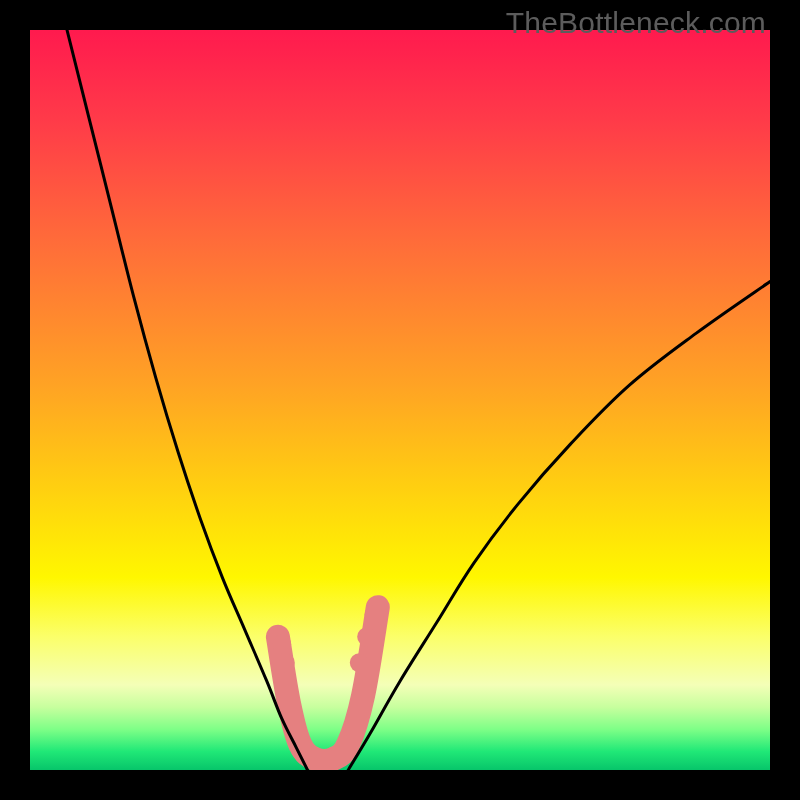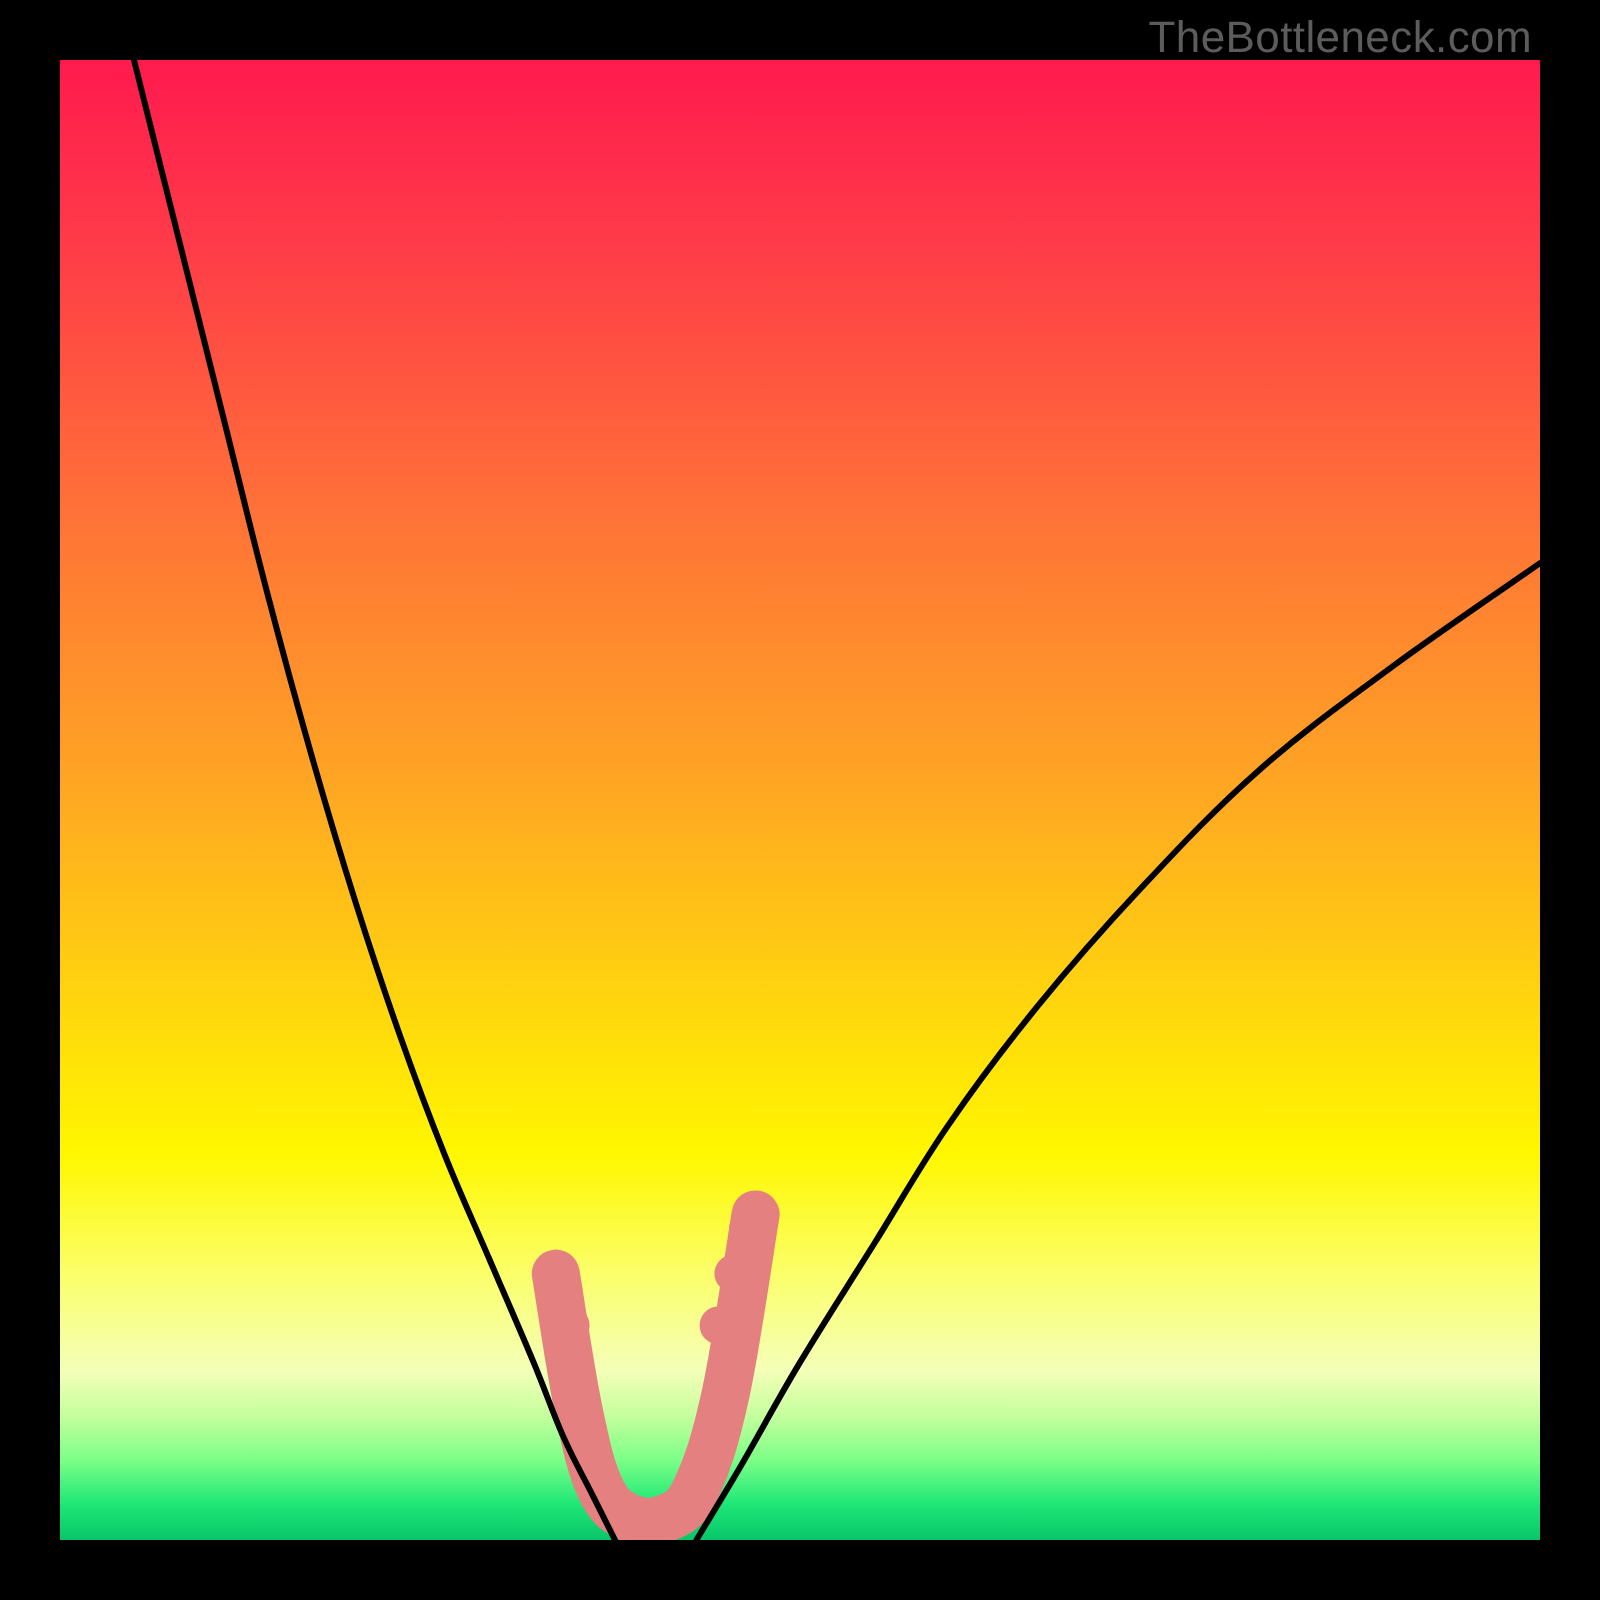--- a/index.html
+++ b/index.html
@@ -31,21 +31,21 @@
     left: 0;
     top: 0;
     width: 100%;
     height: 100%;
   }
   .watermark {
     position: absolute;
     top: 6px;
     right: 34px;
     font-family: Arial, Helvetica, sans-serif;
-    font-size: 22px;
+    font-size: 30px;
     color: #5c5c5c;
     font-weight: 500;
     letter-spacing: 0.2px;
   }
   svg {
     position: absolute;
     left: 0;
     top: 0;
   }
 </style>

